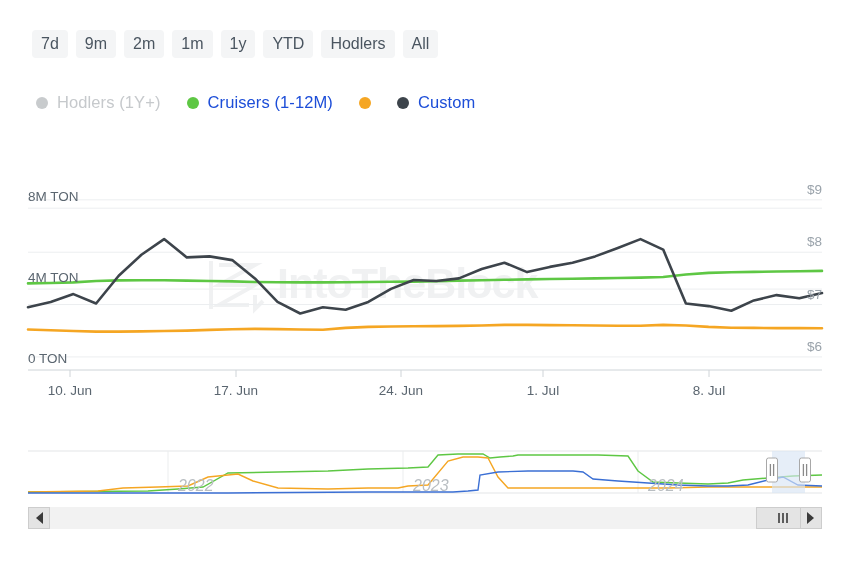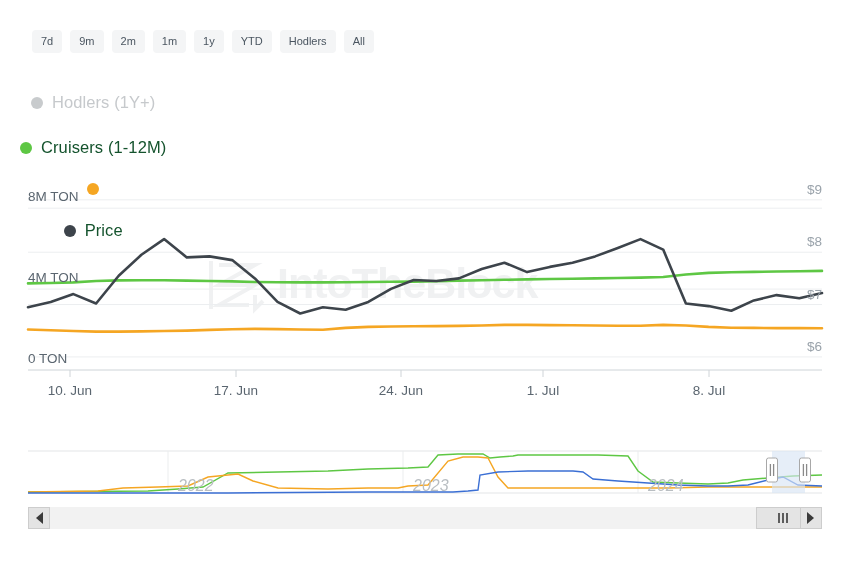--- a/index.html
+++ b/index.html
@@ -5,28 +5,28 @@
   html,body{margin:0;padding:0;}
   body{
     width:850px;height:567px;background:#ffffff;
     font-family:"Liberation Sans","DejaVu Sans",sans-serif;
     color:#5b6670;overflow:hidden;position:relative;
   }
   
   #range-bar{position:absolute;left:32px;top:30px;display:flex;gap:8px;align-items:center;}
   .range-btn{
     background:#f4f5f6;border:none;border-radius:4px;
-    font-family:"Liberation Sans",sans-serif;font-size:11px;color:#4a5560;
+    font-family:"Liberation Sans",sans-serif;font-size:16px;color:#4a5560;
     padding:6px 9px;line-height:1;cursor:pointer;white-space:nowrap;
   }
   
-  #legend{position:absolute;left:20px;top:93px;display:flex;gap:26px;align-items:center;flex-direction:column;}
+  #legend{position:absolute;left:36px;top:93px;display:flex;gap:26px;align-items:center;}
   .legend-item{display:flex;align-items:center;gap:9px;cursor:pointer;}
   .legend-dot{width:12px;height:12px;border-radius:50%;display:block;flex:0 0 auto;}
-  .legend-label{font-size:16.5px;color:#14532d;letter-spacing:.1px;white-space:nowrap;}
+  .legend-label{font-size:16.5px;color:#1d4ed8;letter-spacing:.1px;white-space:nowrap;}
   .legend-item.off .legend-label{color:#c6c9cc;}
   
   #chart-area{position:absolute;left:0;top:160px;width:850px;height:235px;}
   #chart-svg{display:block;}
   .axis-label{font-size:13.5px;fill:#5b6670;font-family:"Liberation Sans",sans-serif;}
   .axis-label-right{font-size:13.5px;fill:#9aa3ab;font-family:"Liberation Sans",sans-serif;text-anchor:end;}
   .tick-label{font-size:13.5px;fill:#5b6670;font-family:"Liberation Sans",sans-serif;text-anchor:middle;}
   .gridline{stroke:#eceef0;stroke-width:1;}
   .axisline{stroke:#d8dce0;stroke-width:1;}
   .tickmark{stroke:#cfd4d8;stroke-width:1;}
@@ -70,21 +70,21 @@
   </div>
   <div class="legend-item">
     <span class="legend-dot" style="background:#5ec744"></span>
     <span class="legend-label">Cruisers (1-12M)</span>
   </div>
   <div class="legend-item">
     <span class="legend-dot" style="background:#f5a623"></span>
   </div>
   <div class="legend-item">
     <span class="legend-dot" style="background:#3d444b"></span>
-    <span class="legend-label">Price</span>
+    <span class="legend-label">Custom</span>
   </div>
 </div>
 
 <div id="watermark">
   <svg width="64" height="60" viewBox="0 0 64 60">
     <g fill="none" stroke="#f0f1f2" stroke-width="4">
       <path d="M6 6 L6 54"></path>
       <path d="M14 10 L50 10 L14 30 L50 30 L14 50 L44 50"></path>
       <path d="M50 40 L50 54 L58 46"></path>
     </g>

